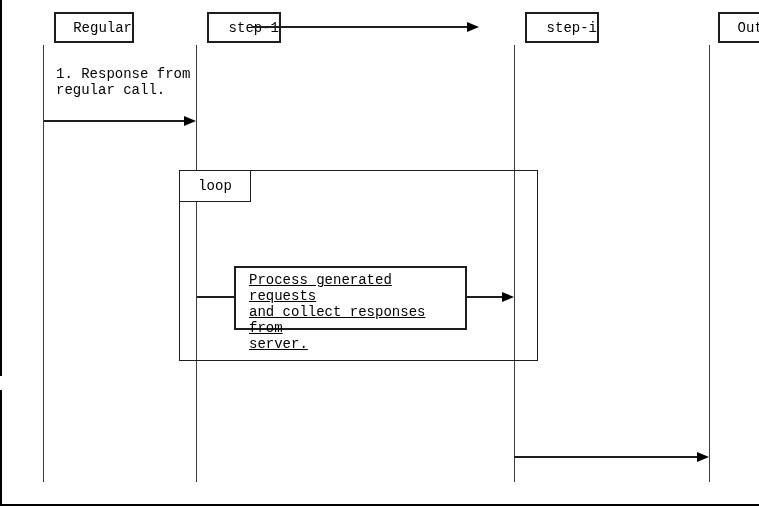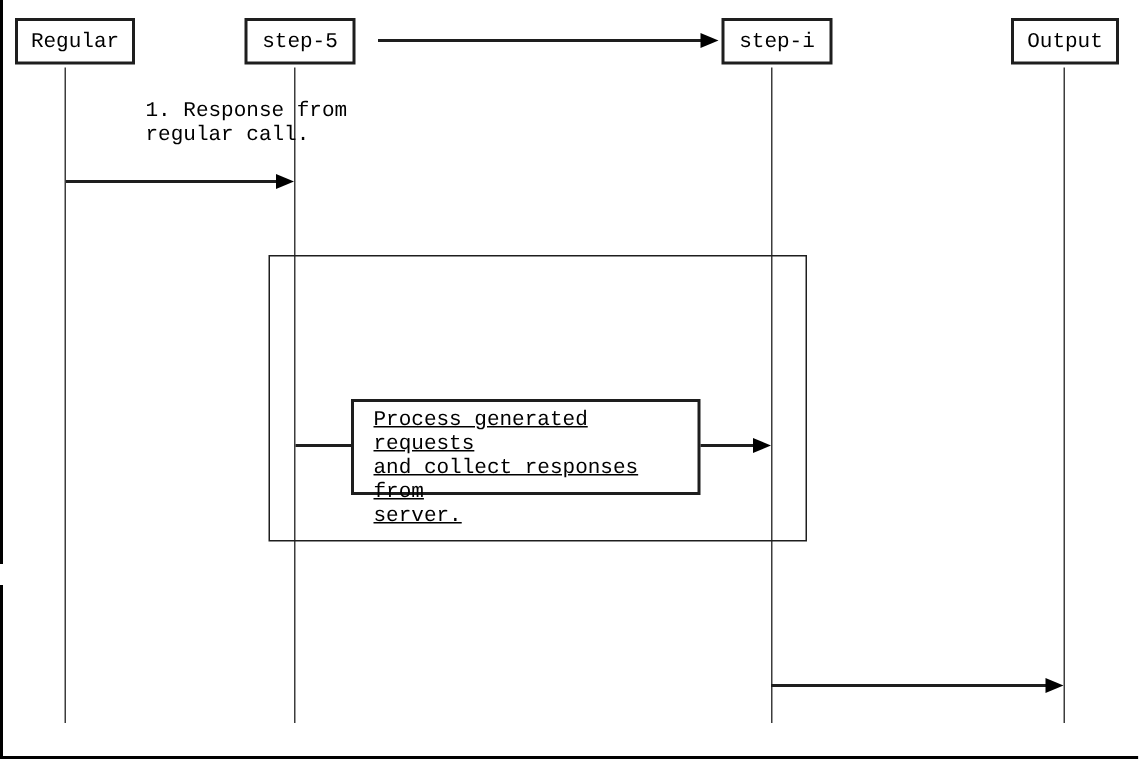--- a/index.html
+++ b/index.html
@@ -12,24 +12,25 @@
     font-family: "Liberation Mono", "DejaVu Sans Mono", monospace;
     color: #000000;
   }
   .actor-box {
     position: absolute;
     box-sizing: border-box;
     border: 2px solid #1e1e1e;
     background: #ffffff;
     display: flex;
     align-items: center;
-    justify-content: center;
+    justify-content: flex-end;
     font-size: 14px;
     line-height: 16px;
     white-space: nowrap;
+    margin-left: 44px;
   }
   .vline { position: absolute; width: 1.5px; background: #3c3c3c; }
   .hline { position: absolute; height: 1.5px; background: #1e1e1e; }
   .arrowhead {
     position: absolute;
     width: 0; height: 0;
     border-top: 5px solid transparent;
     border-bottom: 5px solid transparent;
     border-left: 12px solid #000000;
   }
@@ -71,43 +72,46 @@
 </style>
 </head>
 <body>
 
 <div id="stage">
 
   <div class="actor-box" style="left:10px; top:12px; width:80px; height:31px;">
     <span>Regular</span>
   </div>
   <div class="actor-box" style="left:163px; top:12px; width:74px; height:31px;">
-    <span>step-5</span>
+    <span>step-1</span>
   </div>
   <div class="actor-box" style="left:674px; top:12px; width:72px; height:31px;">
     <span>Output</span>
   </div>
   <div class="actor-box" style="left:481px; top:12px; width:74px; height:31px;">
     <span>step-i</span>
   </div>
 
   <div class="hline" style="left:252px; top:26px; width:216px;"></div>
   <div class="arrowhead" style="left:467px; top:21.75px;"></div>
 
   <div class="vline" style="left:42.5px; top:45px; height:437px;"></div>
   <div class="vline" style="left:195.5px; top:45px; height:437px;"></div>
   <div class="vline" style="left:513.5px; top:45px; height:437px;"></div>
   <div class="vline" style="left:708.5px; top:45px; height:437px;"></div>
 
-  <div class="msg-text" style="left:56px; top:66px;margin-left:41px;">1. Response from
+  <div class="msg-text" style="left:56px; top:66px;">1. Response from
 regular call.</div>
   <div class="hline" style="left:44px; top:120px; width:141px;"></div>
   <div class="arrowhead" style="left:184px; top:115.75px;"></div>
 
   <div class="frame" style="left:179px; top:170px; width:359px; height:191px;"></div>
+  <div class="label-box" style="left:179px; top:170px; width:72px; height:32px;">
+    <span>loop</span>
+  </div>
 
 
   <div class="hline" style="left:197px; top:296px; width:37px;"></div>
   <div class="process-box" style="left:234px; top:266px; width:233px; height:64px;text-decoration:underline;">Process generated requests
 and collect responses from
 server.</div>
   <div class="hline" style="left:467px; top:296px; width:36px;"></div>
   <div class="arrowhead" style="left:502px; top:291.75px;"></div>
 
   <div class="hline" style="left:514px; top:456px; width:184px;"></div>

